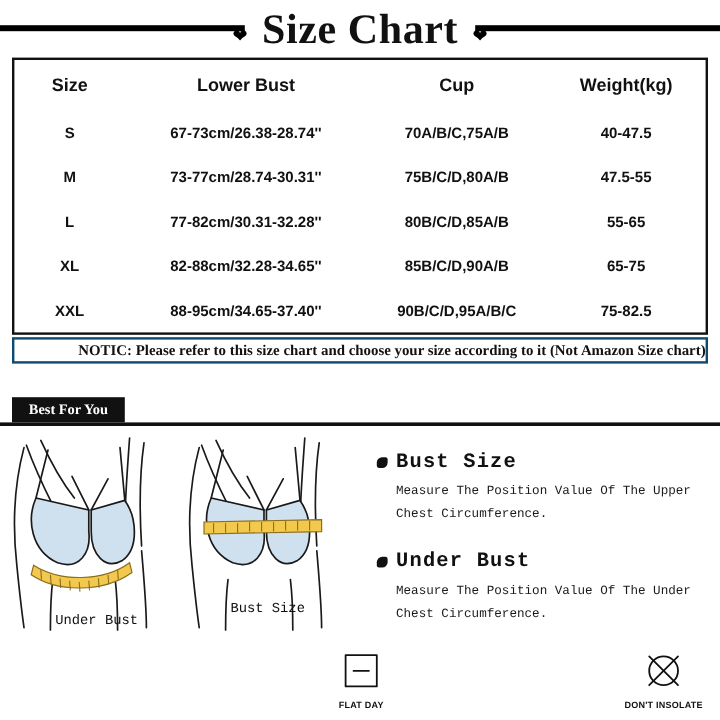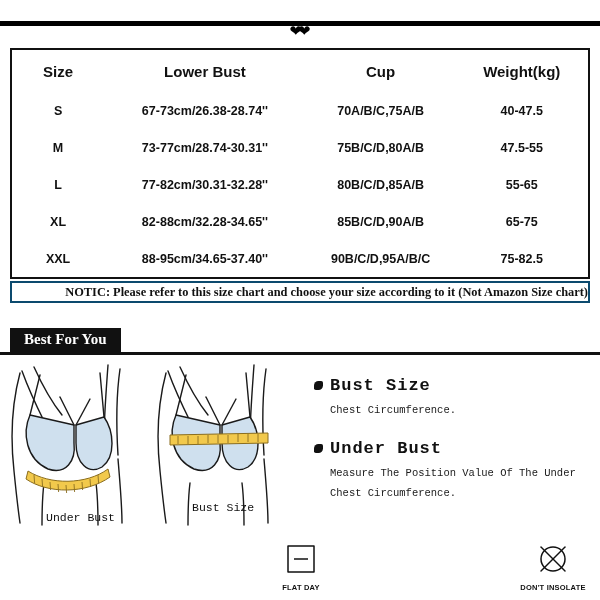--- a/index.html
+++ b/index.html
@@ -125,21 +125,21 @@
     background: #111;
   }
   .bfy-tab {
     position: absolute;
     left: 10px;
     bottom: 3px;
     background: #111;
     color: #fff;
     font-family: "Liberation Serif", serif;
     font-weight: 700;
-    font-size: 15px;
+    font-size: 12px;
     padding: 4px 14px 5px 14px;
     line-height: 1;
   }
 
   
   .lower {
     display: flex;
     padding: 8px 0 0 0;
   }
   .illus {
@@ -219,20 +219,21 @@
   }
 </style>
 </head>
 <body>
 
 <div class="title-bar">
   <div class="rule-wrap left">
     <div class="rule"></div>
     <span class="heart">❤</span>
   </div>
+  <div class="title-text">Size Chart</div>
   <div class="rule-wrap right">
     <div class="rule"></div>
     <span class="heart">❤</span>
   </div>
 </div>
 
 <div class="table-box">
   <table class="size-table">
     <colgroup>
       <col class="c-size">
@@ -370,20 +371,21 @@
     <div class="illus-label" style="left:192px; top:138px;">Bust Size</div>
   </div>
 
   <div class="instructions">
     <div class="instr-block">
       <div class="instr-head">
         <span class="instr-bullet"></span>
         <span class="instr-title">Bust Size</span>
       </div>
       <div class="instr-body">
+        <div>Measure The Position Value Of The Upper</div>
         <div>Chest Circumference.</div>
       </div>
     </div>
 
     <div class="instr-block">
       <div class="instr-head">
         <span class="instr-bullet"></span>
         <span class="instr-title">Under Bust</span>
       </div>
       <div class="instr-body">

